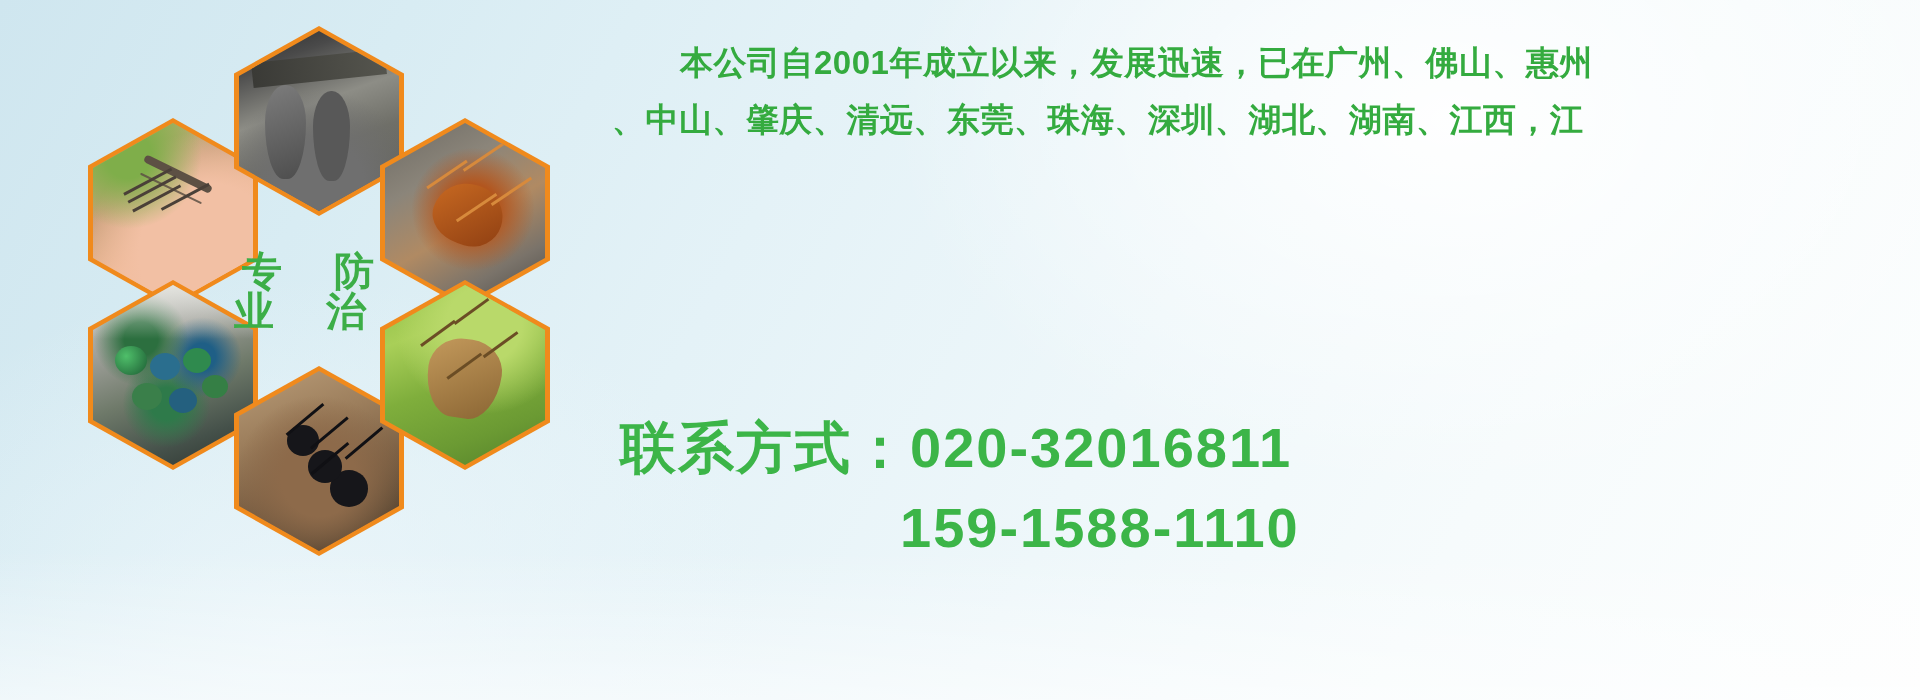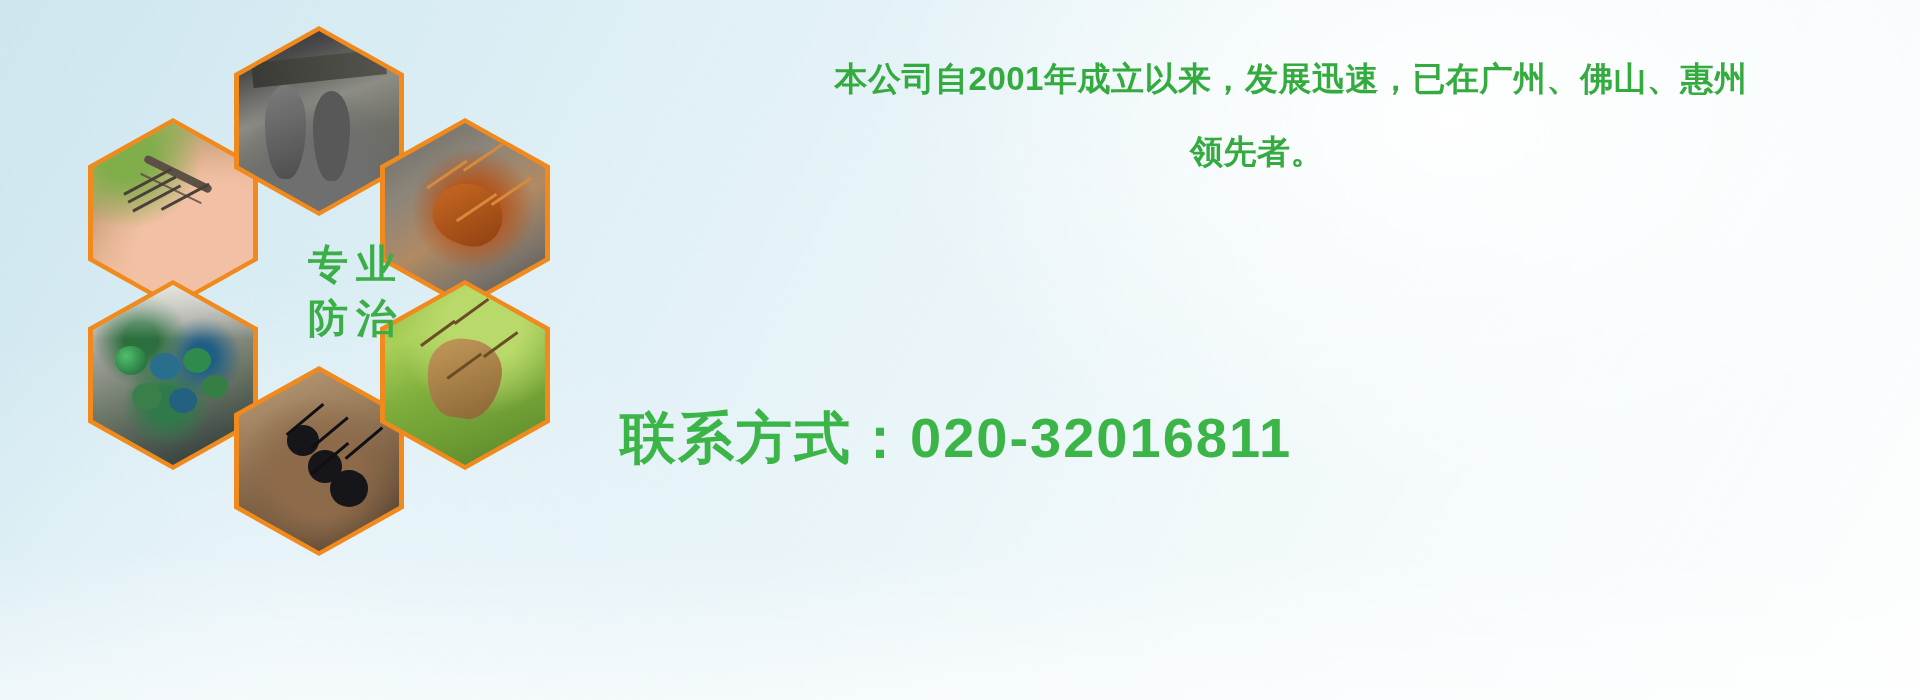--- a/index.html
+++ b/index.html
@@ -39,21 +39,21 @@
 
   .hex-mosquito{left:0px;  top:110px; width:170px;height:190px;}
   .hex-rats    {left:146px;top:18px;  width:170px;height:190px;}
   .hex-roach   {left:292px;top:110px; width:170px;height:190px;}
   .hex-flies   {left:0px;  top:272px; width:170px;height:190px;}
   .hex-ant     {left:146px;top:358px; width:170px;height:190px;}
   .hex-bug     {left:292px;top:272px; width:170px;height:190px;}
 
   .center-text{
     position:absolute;left:146px;top:188px;width:170px;height:190px;
-    display:flex;flex-direction:column;align-items:flex-end;justify-content:center;
+    display:flex;flex-direction:row;align-items:center;justify-content:center;
     gap:14px;
   }
   .center-text span{
     color:#3cae47;font-size:40px;font-weight:bold;letter-spacing:8px;
     text-indent:8px;line-height:1;
   }
 
   
   .art.mosquito{
     background:
@@ -154,26 +154,26 @@
     content:"";position:absolute;left:20%;top:26%;width:26%;height:3px;
     background:#6b4d25;transform:rotate(-36deg);
     box-shadow:40px 2px 0 0 #6b4d25, 2px 42px 0 0 #6b4d25, 44px 46px 0 0 #6b4d25;
   }
 
   
   .copy{
     position:absolute;left:612px;top:34px;width:1290px;
   }
   .copy p{
-    margin:16px;color:#34ab3f;font-size:33px;line-height:57px;
-    font-weight:600;letter-spacing:0.5px;white-space:nowrap;text-align:center;
+    margin:0;color:#34ab3f;font-size:33px;line-height:57px;
+    font-weight:600;letter-spacing:0.5px;white-space:nowrap;
   }
   .copy p.first{text-indent:68px;}
 
-  .contact{position:absolute;left:620px;top:398px;width:1200px;}
+  .contact{position:absolute;left:620px;top:408px;width:1200px;}
   .contact .line{
     color:#3cb548;font-size:56px;line-height:80px;font-weight:bold;
     letter-spacing:2px;white-space:nowrap;
   }
   .contact .line.second{padding-left:280px;}
 </style>
 </head>
 <body>
 
 <div class="banner">
@@ -218,20 +218,21 @@
 
     <div class="center-text">
       <span>专业</span>
       <span>防治</span>
     </div>
 
   </div>
 
   <div class="copy">
     <p class="first">本公司自2001年成立以来，发展迅速，已在广州、佛山、惠州</p>
-    <p>领先者。</p>
+    <p>、中山、肇庆、清远、东莞、珠海、深圳、湖北、湖南、江西，江</p>
   </div>
 
   <div class="contact">
     <div class="line">联系方式：020-32016811</div>
+    <div class="line second">159-1588-1110</div>
   </div>
 
 </div>
 
 </body></html>

